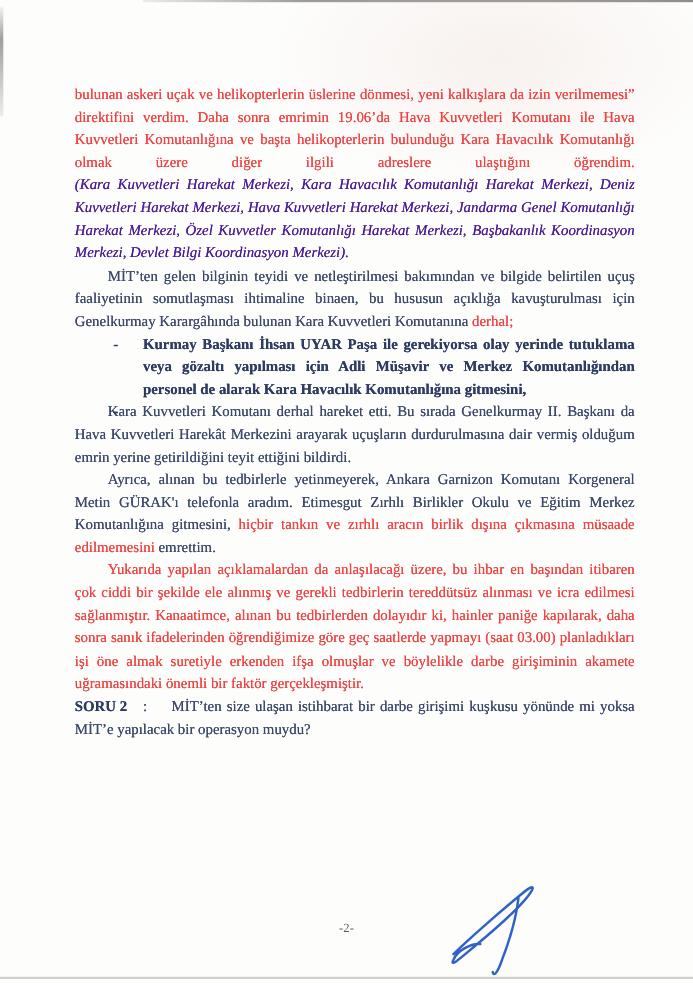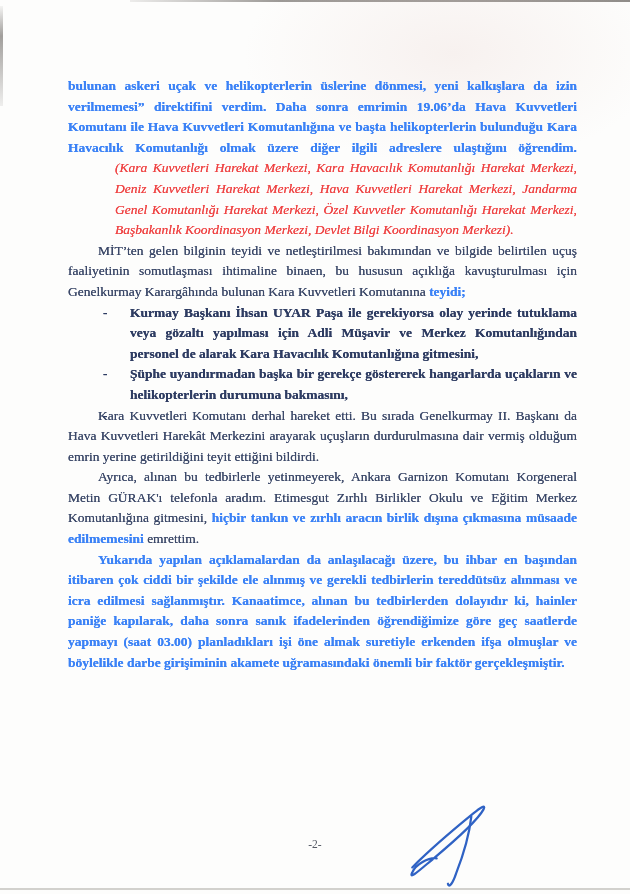--- a/index.html
+++ b/index.html
@@ -18,22 +18,22 @@
   .scan-edge-bottom { position:absolute; top:888px; left:0; width:630px; height:2px;
     background:rgba(130,125,118,0.35); }
   .content {
     position:absolute; left:68px; top:76px; width:509px;
     font-size:13.5px; line-height:20.6px;
     text-align:justify; text-justify:inter-word;
     text-shadow:0 0 0.3px currentColor;
   }
   .content p { margin:0; }
   .indent { text-indent:30px; }
-  strong, .bold { font-weight:bold; color:#3b82f6; }
-  em { color:#ef4444;margin-left:47px; }
+  strong, .bold { font-weight:normal; color:#ef4444; }
+  em { color:#4c1d95; }
   .block { display:block; }
   .just-last { text-align-last:justify; }
   .li { position:relative; padding-left:62px; font-weight:bold; color:#2e3c62; }
   .li .dash { position:absolute; left:35px; top:0; }
   .soru { margin-top:15px; }
   .soru-label { display:inline-block; width:62px; font-weight:bold; color:#2e3c62; }
   .soru-colon { display:inline-block; width:26px; }
   .page-number { position:absolute; left:0; right:0; top:838px; text-align:center;
     font-size:11.5px; color:#565b66; font-family:"Liberation Serif", serif; }
   .signature { position:absolute; left:398px; top:796px; width:112px; height:94px; }
@@ -50,34 +50,35 @@
   <div class="scan-tint"></div>
 
   <div class="content">
 
     <p>
         <strong class="block just-last">bulunan askeri uçak ve helikopterlerin üslerine dönmesi, yeni kalkışlara da izin verilmemesi” direktifini verdim. Daha sonra emrimin 19.06’da Hava Kuvvetleri Komutanı ile Hava Kuvvetleri Komutanlığına ve başta helikopterlerin bulunduğu Kara Havacılık Komutanlığı olmak üzere diğer ilgili adreslere ulaştığını öğrendim.</strong>
         <em class="block">(Kara Kuvvetleri Harekat Merkezi, Kara Havacılık Komutanlığı Harekat Merkezi, Deniz Kuvvetleri Harekat Merkezi, Hava Kuvvetleri Harekat Merkezi, Jandarma Genel Komutanlığı Harekat Merkezi, Özel Kuvvetler Komutanlığı Harekat Merkezi, Başbakanlık Koordinasyon Merkezi, Devlet Bilgi Koordinasyon Merkezi).</em>
       </p>
 
 
-    <p class="indent"><span>MİT’ten gelen bilginin teyidi ve netleştirilmesi bakımından ve bilgide belirtilen uçuş faaliyetinin somutlaşması ihtimaline binaen, bu hususun açıklığa kavuşturulması için Genelkurmay Karargâhında bulunan Kara Kuvvetleri Komutanına </span><strong>teyidi;</strong></p>
+    <p class="indent"><span>MİT’ten gelen bilginin teyidi ve netleştirilmesi bakımından ve bilgide belirtilen uçuş faaliyetinin somutlaşması ihtimaline binaen, bu hususun açıklığa kavuşturulması için Genelkurmay Karargâhında bulunan Kara Kuvvetleri Komutanına </span><strong>derhal;</strong></p>
 
     <div class="li"><span class="dash">-</span><span>Kurmay Başkanı İhsan UYAR Paşa ile gerekiyorsa olay yerinde tutuklama veya gözaltı yapılması için Adli Müşavir ve Merkez Komutanlığından personel de alarak Kara Havacılık Komutanlığına gitmesini,</span></div>
 
-    <div class="li"><span class="dash">-</span><span>Şüphe uyandırmadan başka bir gerekçe göstererek hangarlarda uçakların ve helikopterlerin durumuna bakmasını,</span></div>
+    <div class="li"><span class="dash">-</span></div>
 
     <div class="li"><span class="dash">-</span></div>
 
     <p class="indent">Kara Kuvvetleri Komutanı derhal hareket etti. Bu sırada Genelkurmay II. Başkanı da Hava Kuvvetleri Harekât Merkezini arayarak uçuşların durdurulmasına dair vermiş olduğum emrin yerine getirildiğini teyit ettiğini bildirdi.</p>
 
     <p class="indent"><span>Ayrıca, alınan bu tedbirlerle yetinmeyerek, Ankara Garnizon Komutanı Korgeneral Metin GÜRAK'ı telefonla aradım. Etimesgut Zırhlı Birlikler Okulu ve Eğitim Merkez Komutanlığına gitmesini, </span><strong>hiçbir tankın ve zırhlı aracın birlik dışına çıkmasına müsaade edilmemesini</strong><span> emrettim.</span></p>
 
     <p class="indent bold">Yukarıda yapılan açıklamalardan da anlaşılacağı üzere, bu ihbar en başından itibaren çok ciddi bir şekilde ele alınmış ve gerekli tedbirlerin tereddütsüz alınması ve icra edilmesi sağlanmıştır. Kanaatimce, alınan bu tedbirlerden dolayıdır ki, hainler paniğe kapılarak, daha sonra sanık ifadelerinden öğrendiğimize göre geç saatlerde yapmayı (saat 03.00) planladıkları işi öne almak suretiyle erkenden ifşa olmuşlar ve böylelikle darbe girişiminin akamete uğramasındaki önemli bir faktör gerçekleşmiştir.</p>
 
+    <p class="soru"><span class="soru-label">SORU 2</span><span class="soru-colon">:</span><span>MİT’ten size ulaşan istihbarat bir darbe girişimi kuşkusu yönünde mi yoksa MİT’e yapılacak bir operasyon muydu?</span></p>
 
   </div>
 
   <div class="page-number">-2-</div>
 
   <svg class="signature" viewBox="0 0 110 92" aria-hidden="true">
     <path d="M14,70 C28,56 58,30 74,17 C80,12 87,7 84,13 C78,24 52,47 34,62 C22,72 10,83 14,75 C17,67 30,60 38,61"></path>
     <path d="M72,20 C70,38 64,58 57,76 C54,85 50,91 49,86"></path>
   </svg>
 

